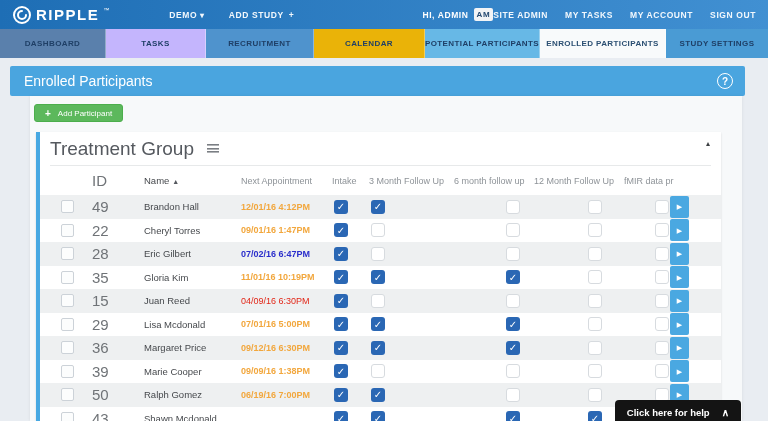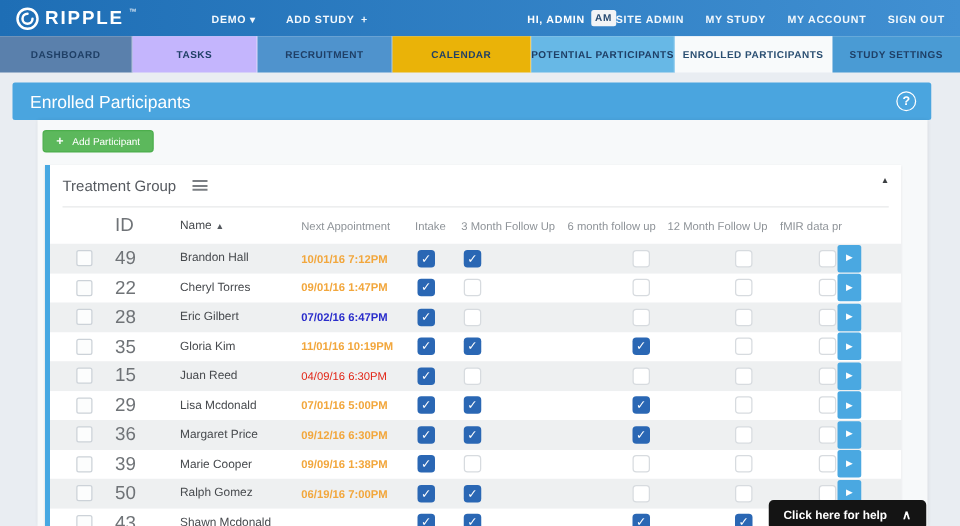--- a/index.html
+++ b/index.html
@@ -47,21 +47,21 @@
   .add-btn { display:inline-flex; align-items:center; height:18px; margin:8px 0 0 4px;
              padding:0 10px; background:#5cb85c; border:1px solid #4cae4c; border-radius:3px;
              color:#fff; font-size:8px; cursor:pointer; font-family:inherit; }
   .add-btn .plus-glyph { margin:0 7px 0 0; font-size:10px; }
 
   
   .card { position:absolute; top:36px; left:6px; width:685px; bottom:0; background:#fff;
           border-left:4px solid #47a8e2; box-shadow:0 1px 2px rgba(0,0,0,.12); overflow:hidden; }
   .card-head { height:34px; margin:0 10px; border-bottom:1px solid #e7e9ea;
                display:flex; align-items:center; }
-  .card-title { font-size:12px; color:#55595f; font-weight:normal; }
+  .card-title { font-size:19px; color:#55595f; font-weight:normal; }
   .list-icon { width:12px; height:9px; margin-left:13px; cursor:pointer;
                background:linear-gradient(#7a7e83 0 0) 0 0/12px 1.6px no-repeat,
                           linear-gradient(#7a7e83 0 0) 0 3.5px/12px 1.6px no-repeat,
                           linear-gradient(#7a7e83 0 0) 0 7px/12px 1.6px no-repeat; }
   .collapse-caret { position:absolute; top:7px; right:11px; font-size:8px; color:#3c3f42; cursor:pointer; }
 
   
   .thead { height:29px; display:flex; align-items:center; font-size:9px; color:#8e9398; }
   .thead > div { white-space:nowrap; overflow:hidden; cursor:pointer; }
   .trow { height:23.5px; display:flex; align-items:center; }
@@ -120,21 +120,21 @@
   <span class="tb-item add-study">
     <span>ADD STUDY</span><span class="plus-glyph">+</span>
   </span>
   <div class="tb-right">
     <span class="greeting">
       <span>HI, ADMIN</span>
       <span class="avatar-badge">AM</span>
     </span>
     <span style="display:flex;gap:17px;align-items:center;">
         <span class="tb-item">SITE ADMIN</span>
-        <span class="tb-item">MY STUDY</span>
+        <span class="tb-item">MY TASKS</span>
         <span class="tb-item">MY ACCOUNT</span>
         <span class="tb-item">SIGN OUT</span>
       </span>
   </div>
 </div>
 
 <div class="tabs">
     <div class="tab t1">DASHBOARD</div>
     <div class="tab t2">TASKS</div>
     <div class="tab t3">RECRUITMENT</div>
@@ -178,21 +178,21 @@
         <div class="c-arrow"></div>
       </div>
 
       <div>
           <div class="trow odd">
             <div class="c-sel">
               <span class="selbox"></span>
             </div>
             <div class="c-id">49</div>
             <div class="c-name">Brandon Hall</div>
-            <div class="c-appt date-orange">10/01/16 7:12PM</div>
+            <div class="c-appt date-orange">12/01/16 4:12PM</div>
             <div class="c-intake">
               <span class="statbox checked">✓</span>
             </div>
             <div class="c-m3">
               <span class="statbox checked">✓</span>
             </div>
             <div class="c-m6">
               <span class="statbox"></span>
             </div>
             <div class="c-m12">

